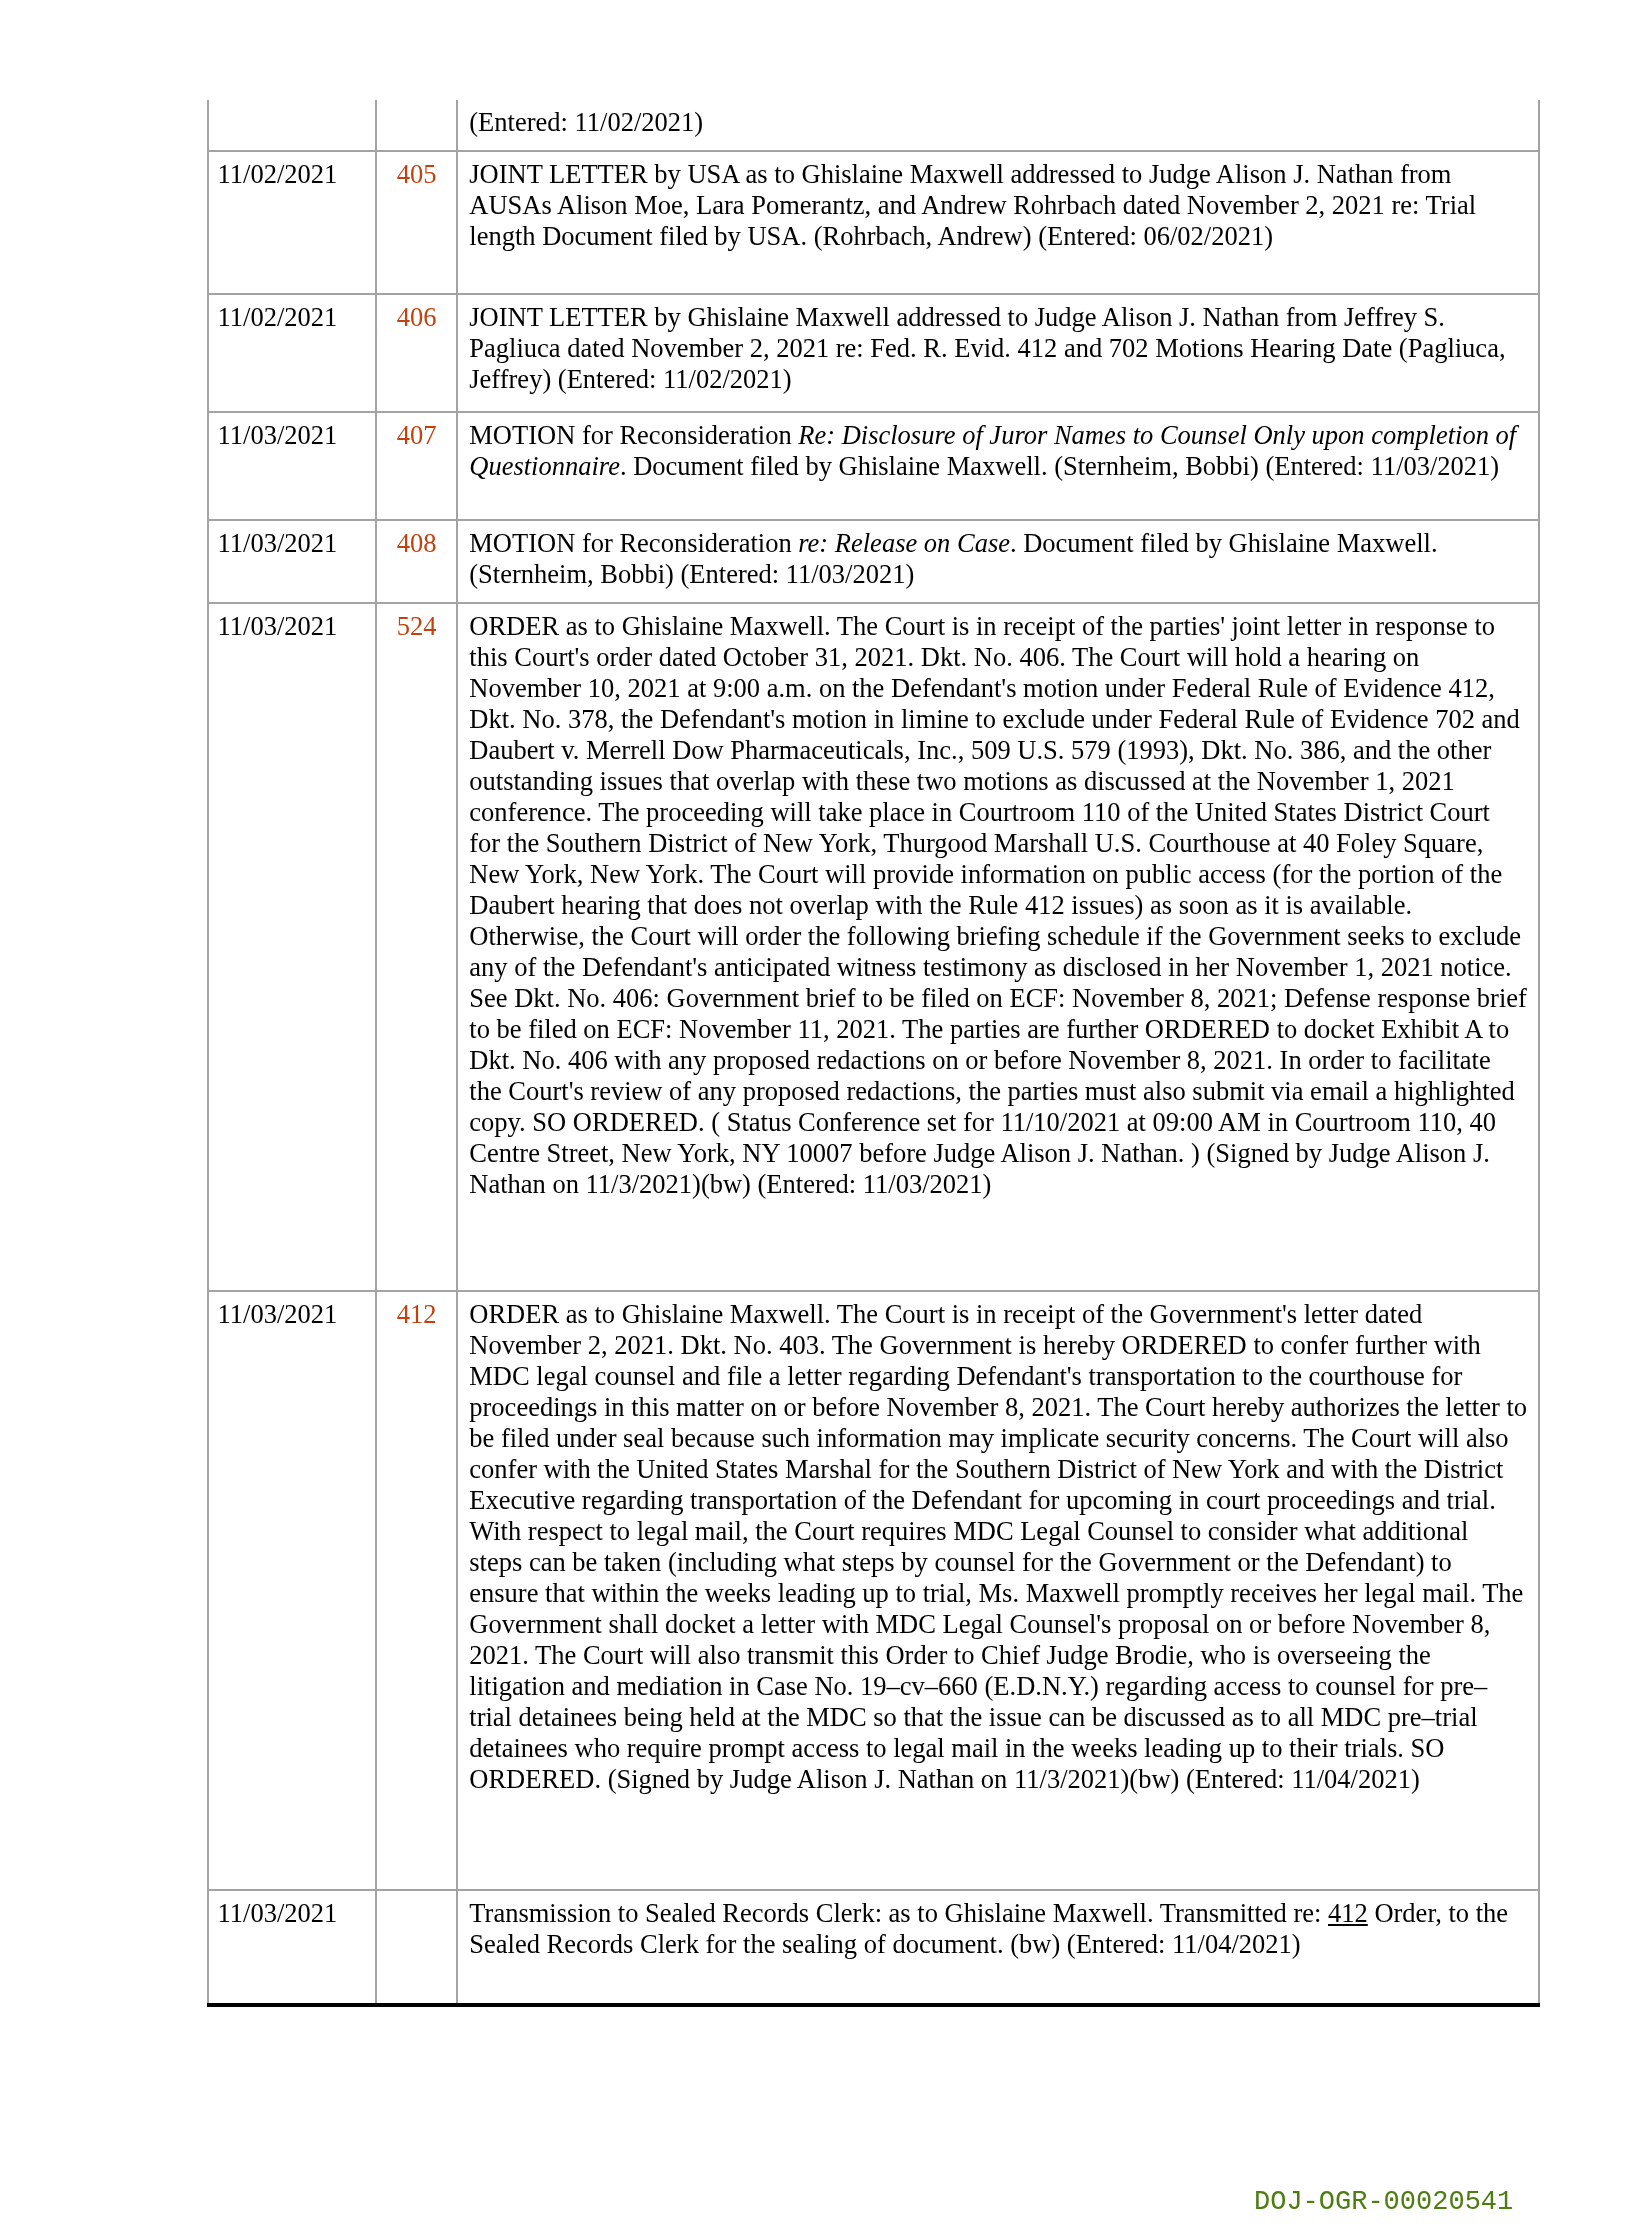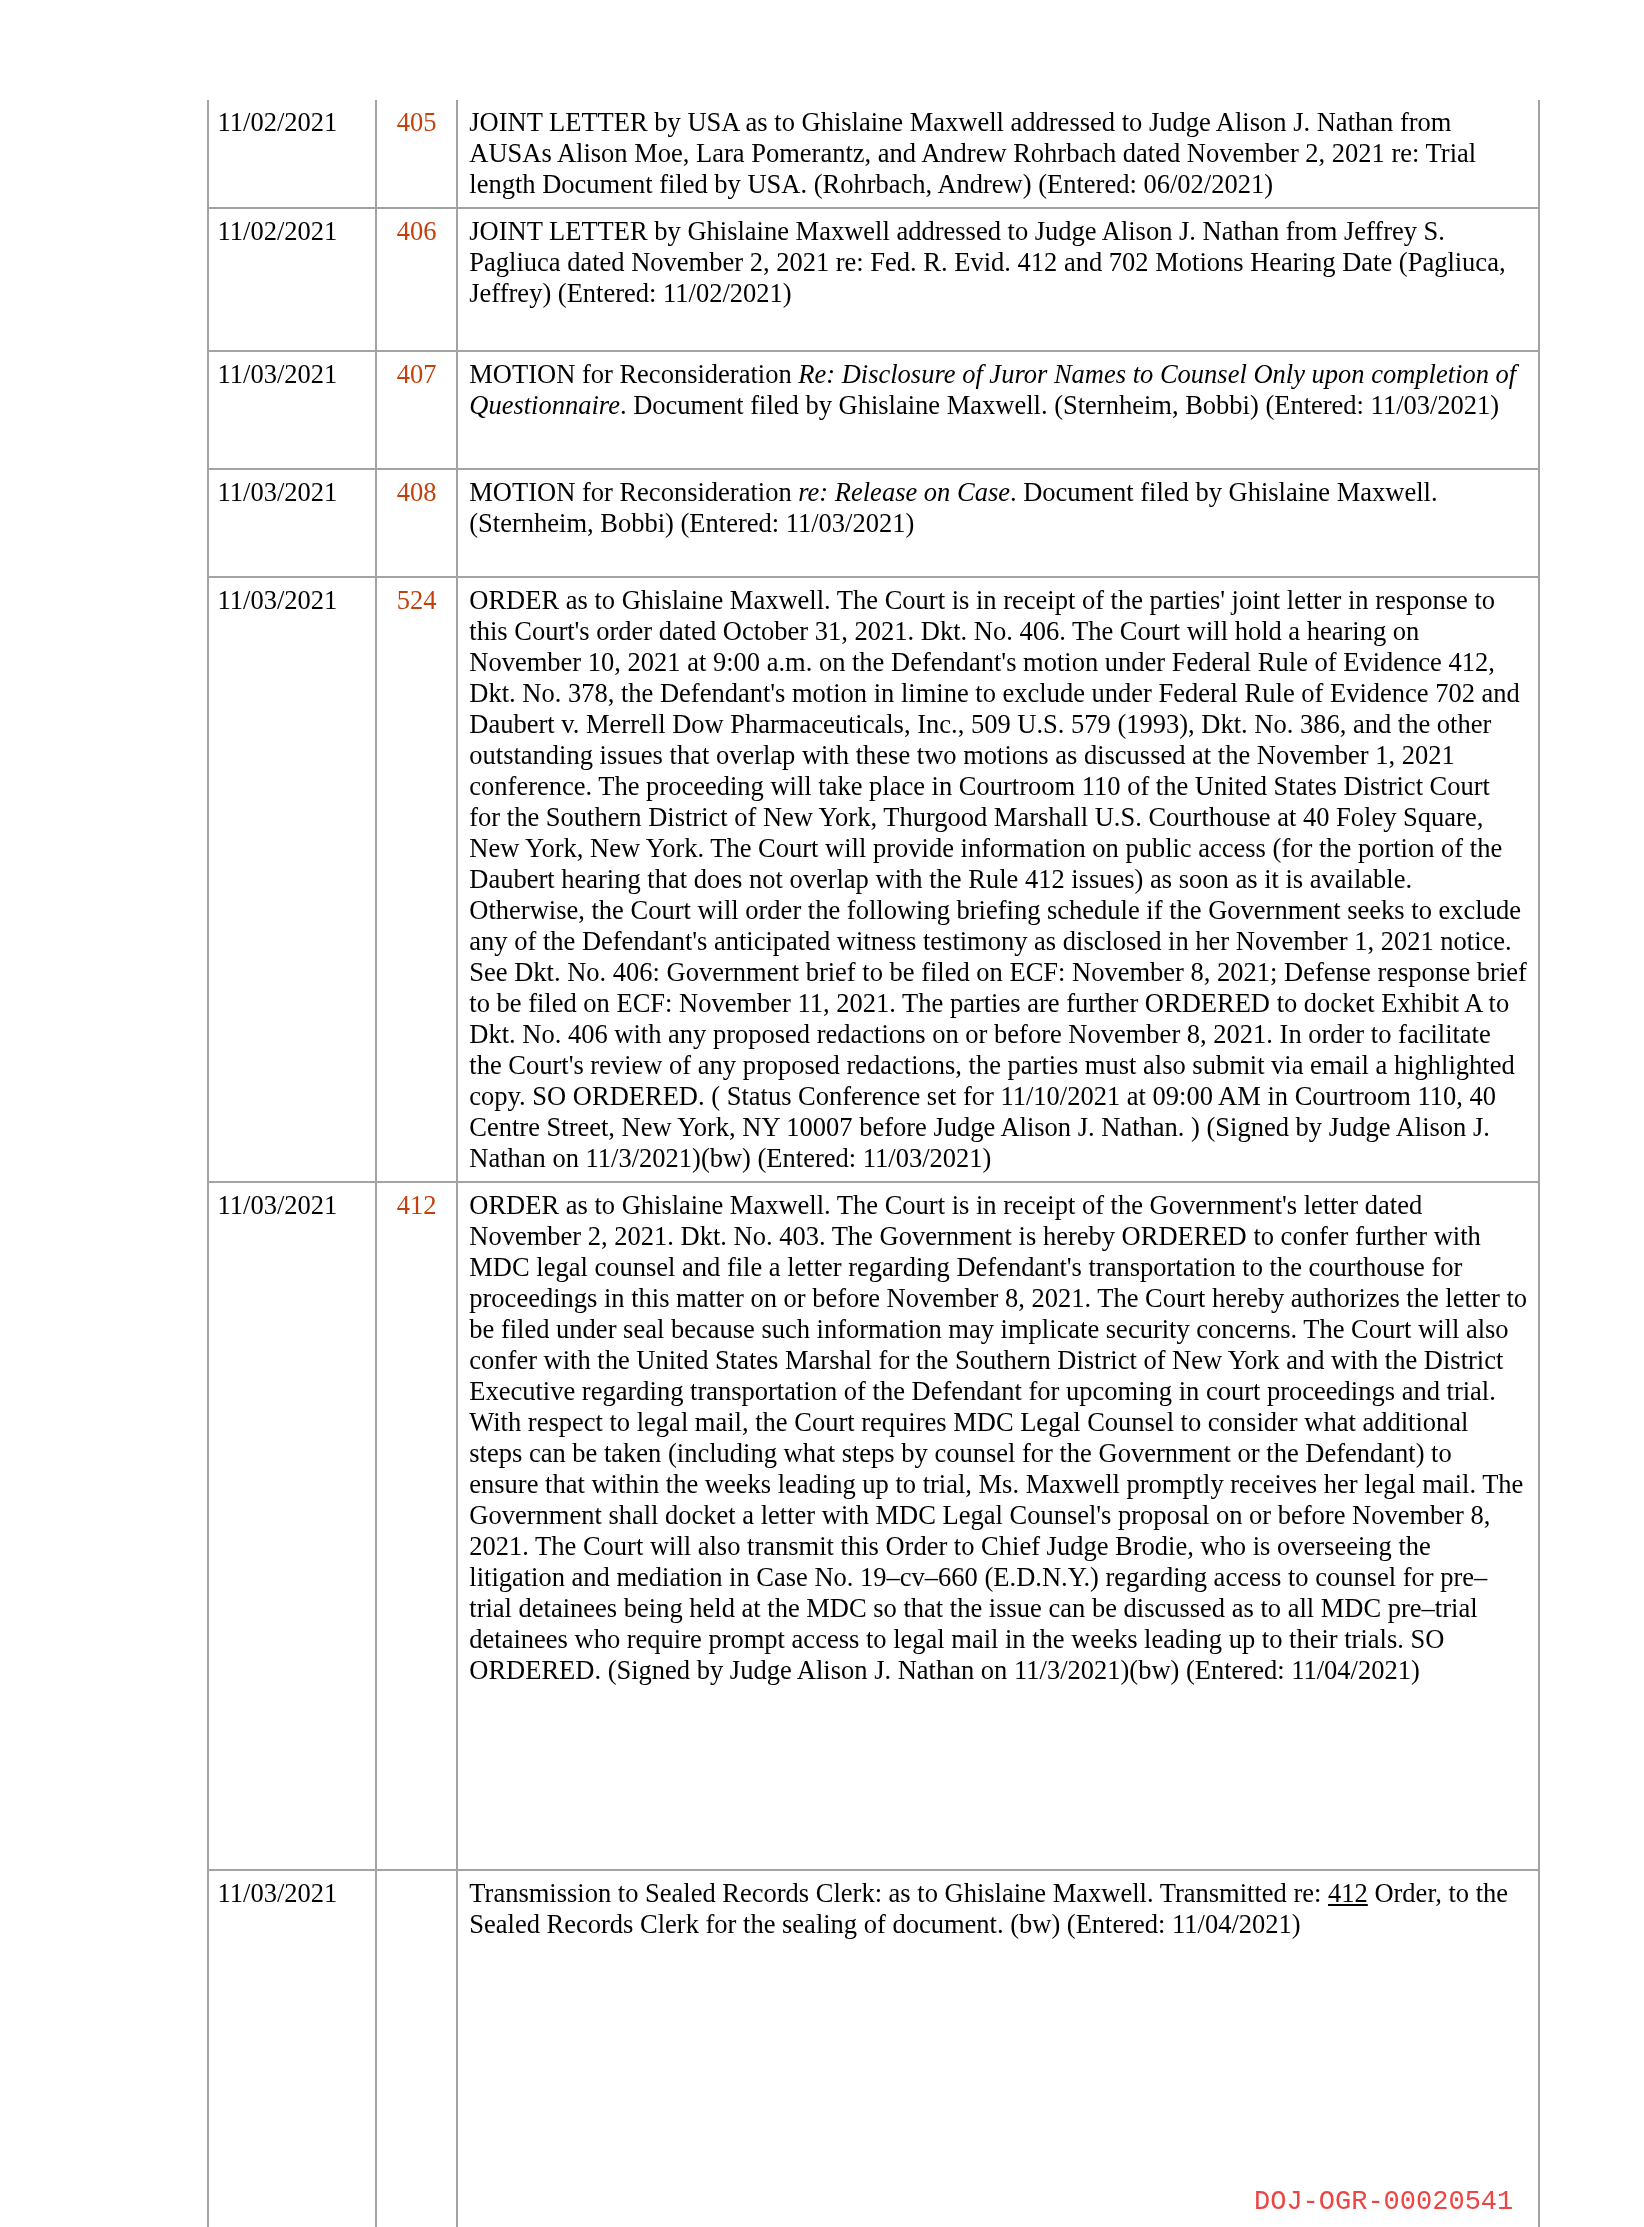--- a/index.html
+++ b/index.html
@@ -73,35 +73,40 @@
   table.docket tr:nth-child(6) { height: 688px; }
   table.docket tr:nth-child(7) { height: 599px; }
   table.docket tr:nth-child(8) { height: 115px; }
   .bates {
     position: absolute;
     top: 2188px;
     left: 1254px;
     font-family: "Liberation Mono", monospace;
     font-size: 27px;
     line-height: 29px;
-    color: #ef4444;
+    color: #4d7c0f;
   }
 </style>
 </head>
 <body>
 
 <div class="page">
 
   <table class="docket">
     <colgroup>
       <col style="width:168px">
       <col style="width:81px">
       <col style="width:1082px">
     </colgroup>
     <tbody>
+        <tr>
+          <td class="c-date"></td>
+          <td class="c-num"></td>
+          <td class="c-desc"><span class="seg-normal">(Entered: 11/02/2021)</span></td>
+        </tr>
         <tr>
           <td class="c-date">11/02/2021</td>
           <td class="c-num"><span class="doc-link">405</span></td>
           <td class="c-desc"><span class="seg-normal">JOINT LETTER by USA as to Ghislaine Maxwell addressed to Judge Alison J. Nathan from AUSAs Alison Moe, Lara Pomerantz, and Andrew Rohrbach dated November 2, 2021 re: Trial length Document filed by USA. (Rohrbach, Andrew) (Entered: 06/02/2021)</span></td>
         </tr>
         <tr>
           <td class="c-date">11/02/2021</td>
           <td class="c-num"><span class="doc-link">406</span></td>
           <td class="c-desc"><span class="seg-normal">JOINT LETTER by Ghislaine Maxwell addressed to Judge Alison J. Nathan from Jeffrey S. Pagliuca dated November 2, 2021 re: Fed. R. Evid. 412 and 702 Motions Hearing Date (Pagliuca, Jeffrey) (Entered: 11/02/2021)</span></td>
         </tr>

